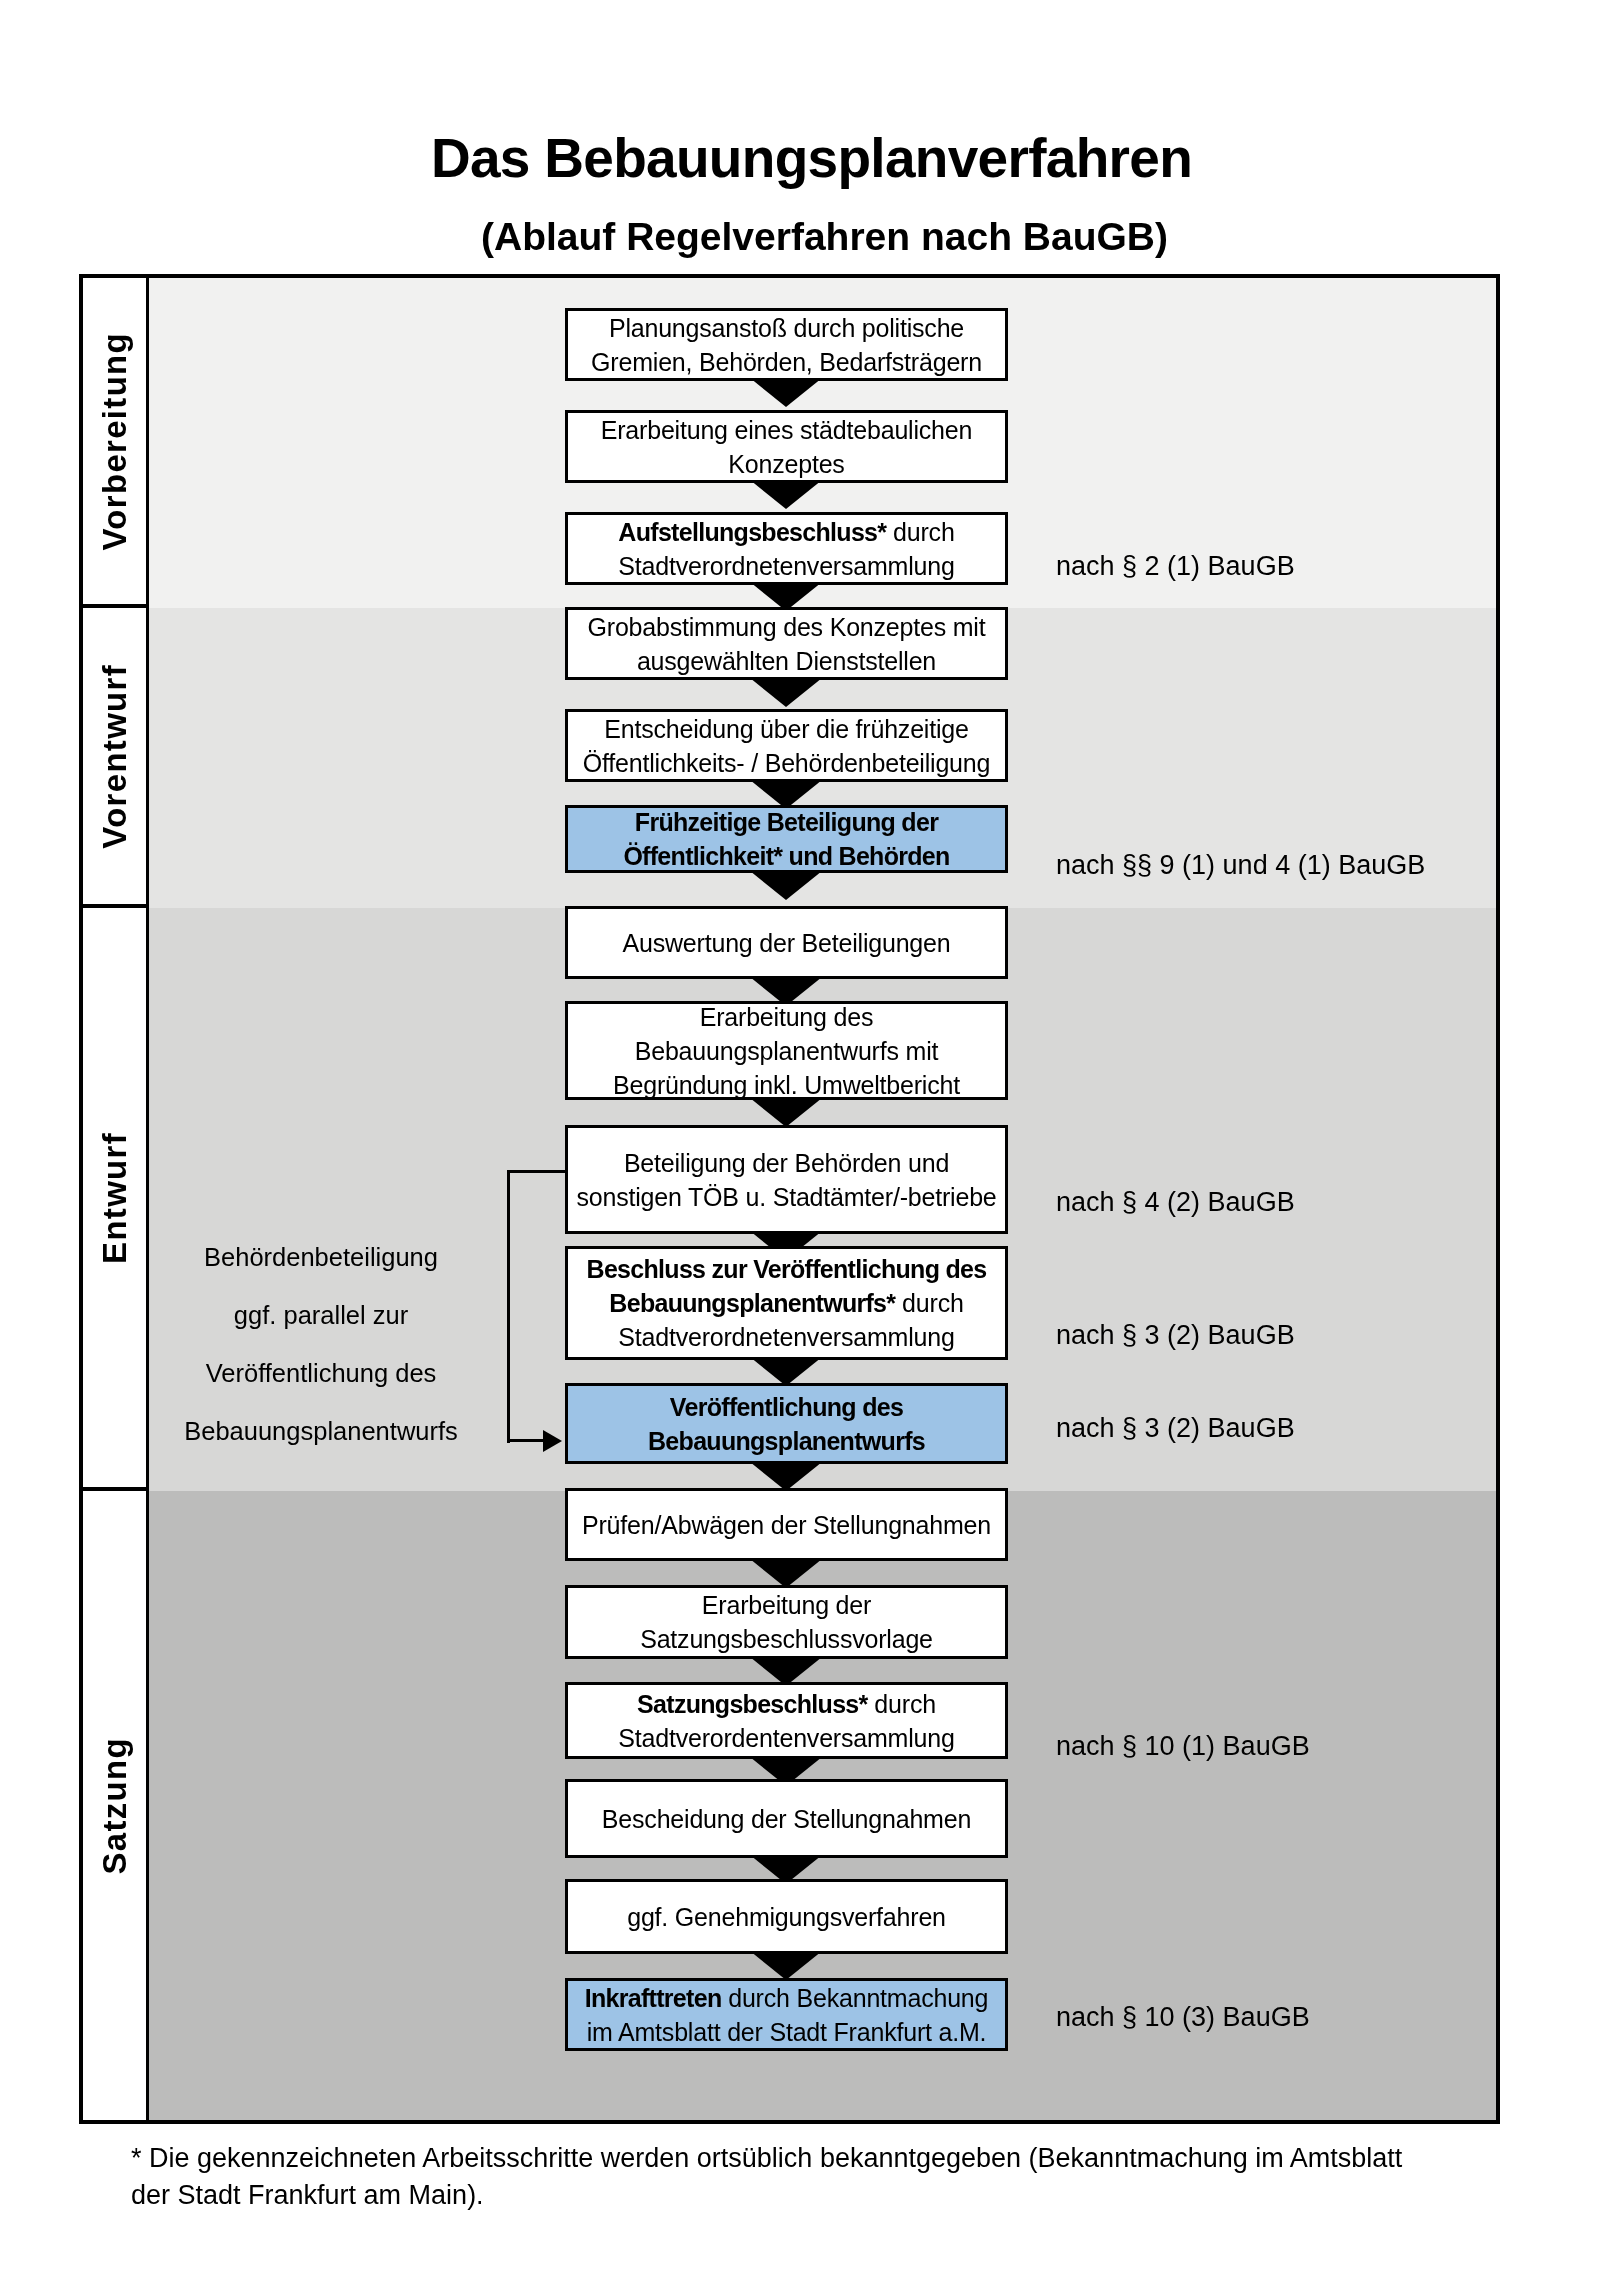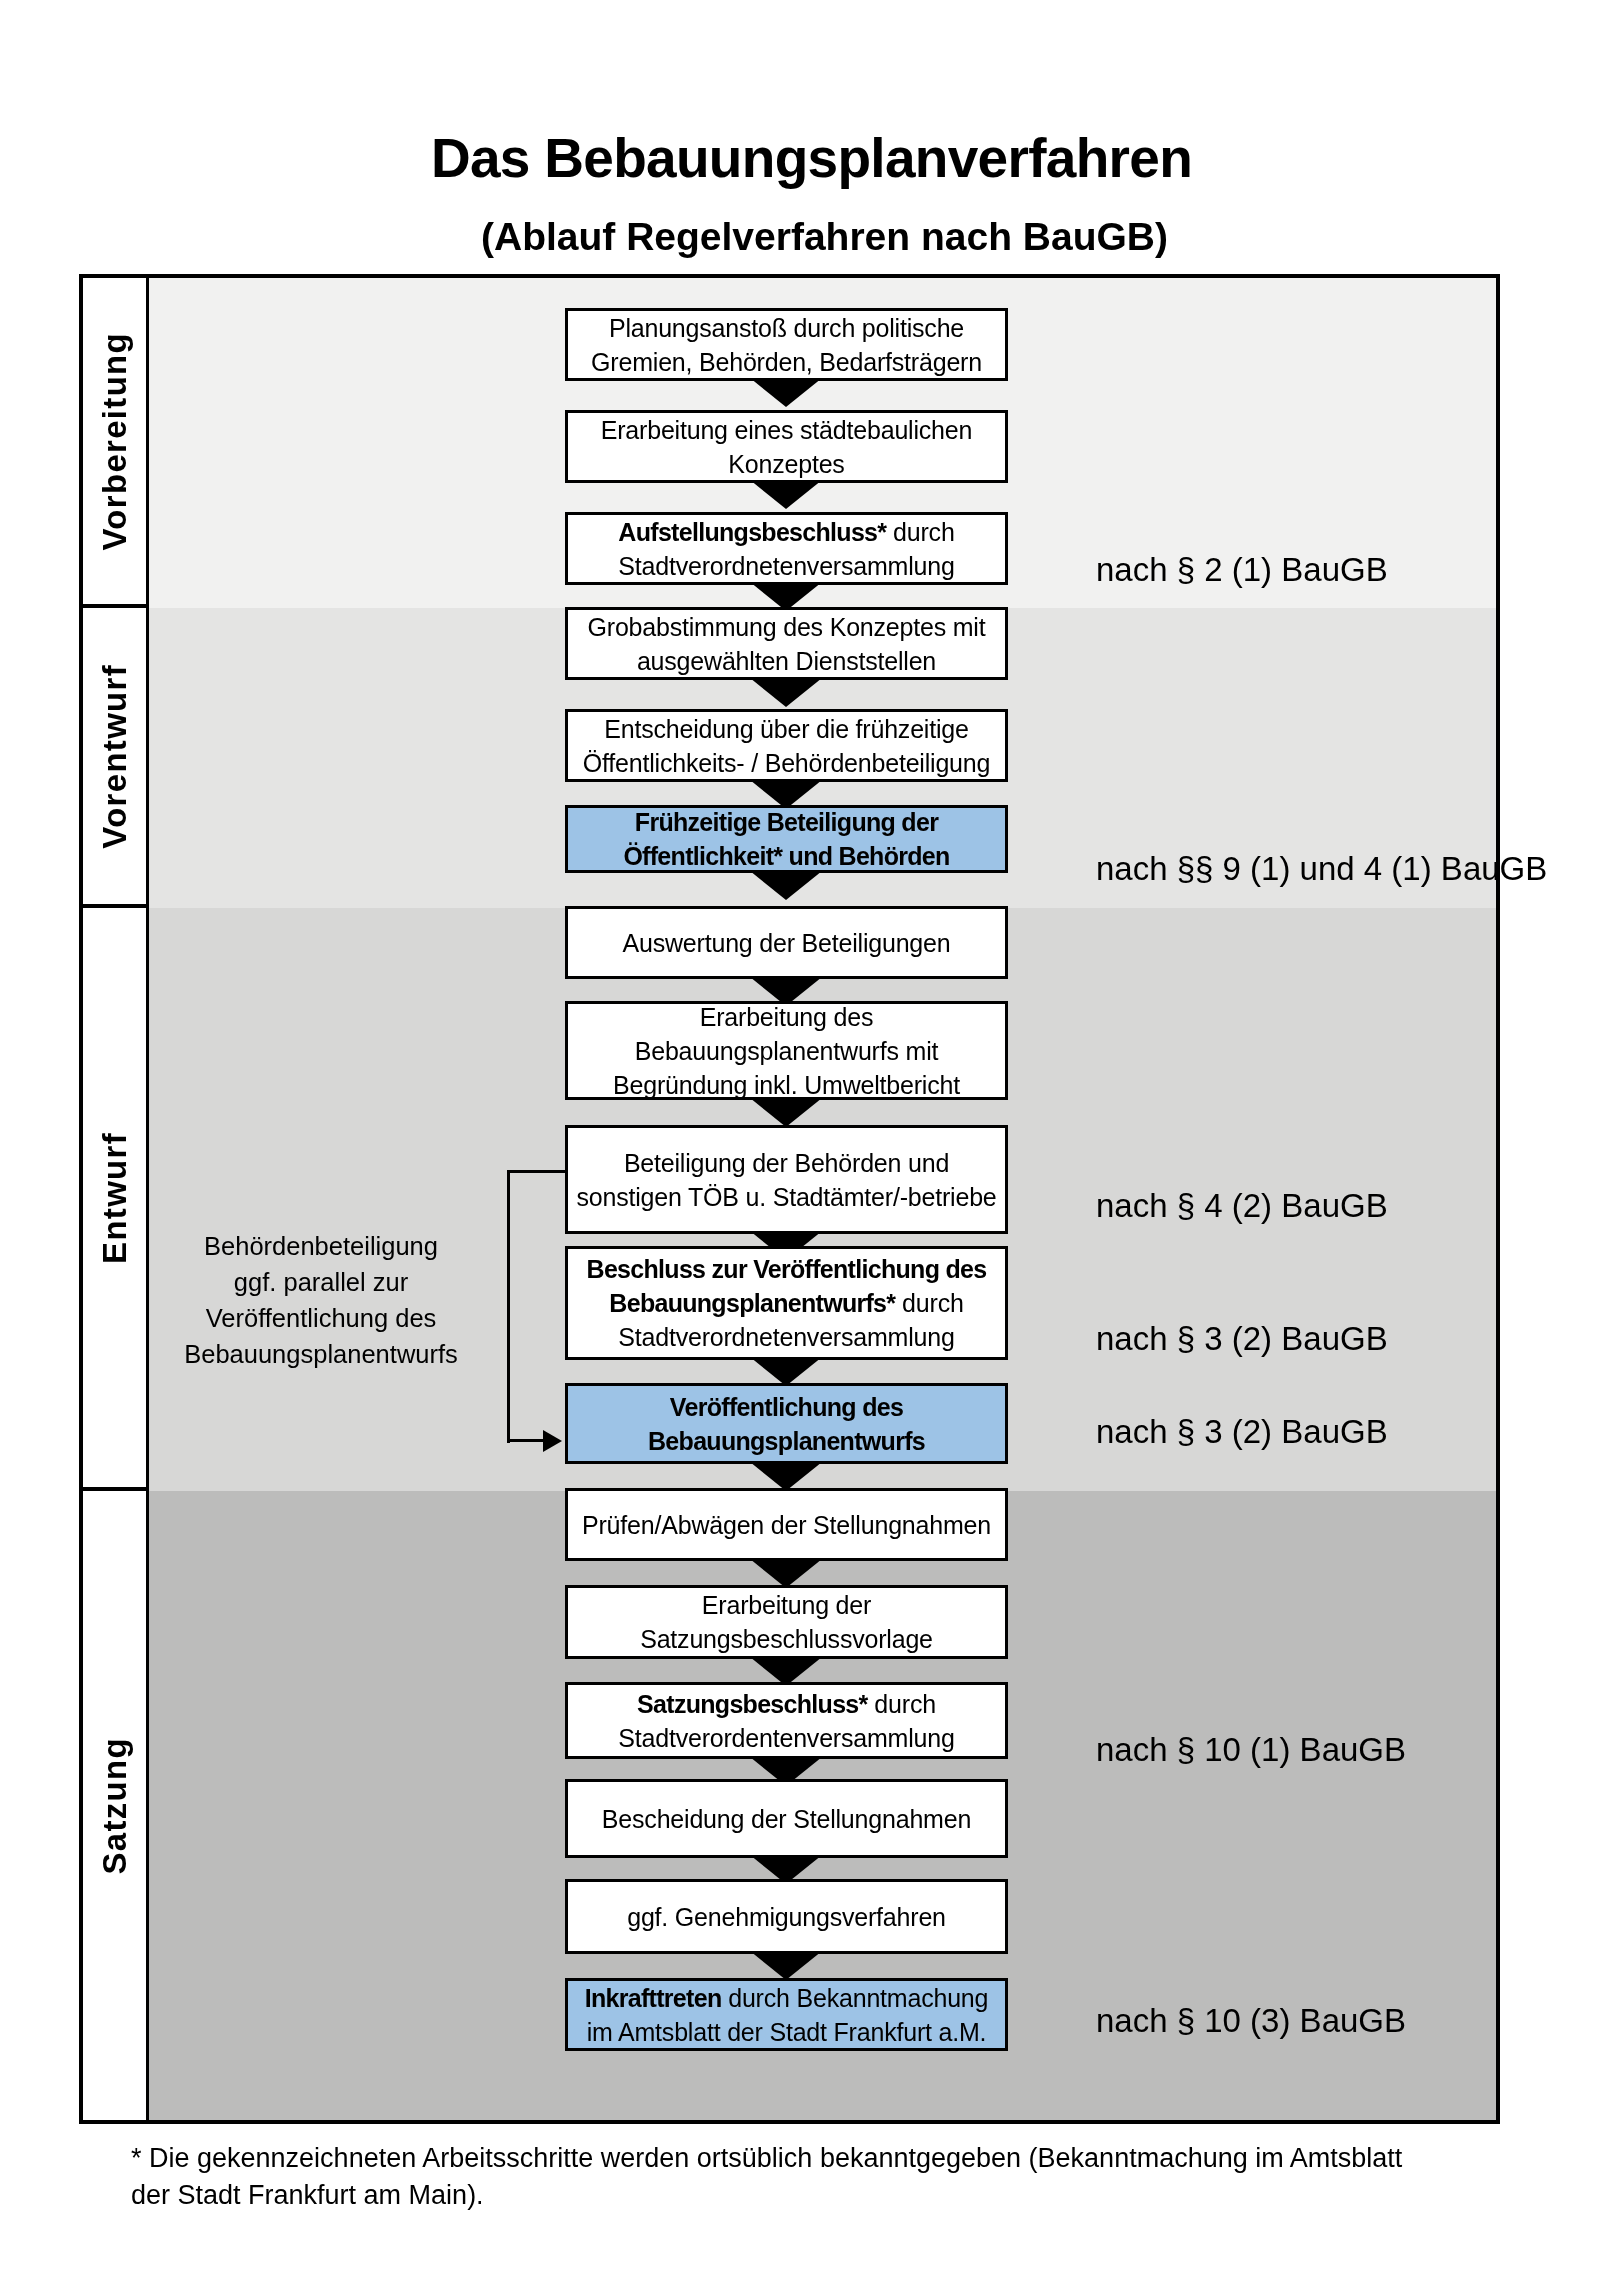--- a/index.html
+++ b/index.html
@@ -29,25 +29,25 @@
   .box .txt{width:100%;text-align:center;font-size:25px;line-height:34px;
             letter-spacing:-0.2px;white-space:pre-line;}
   .box .txt .b{font-weight:bold;letter-spacing:-0.7px;}
 
   
   .arrow{position:absolute;left:750px;width:0;height:0;z-index:2;
          border-left:36px solid transparent;border-right:36px solid transparent;
          border-top:29px solid #000;}
 
   
-  .ref{position:absolute;left:1096px;font-size:33px;white-space:nowrap;z-index:3;text-align:center;}
+  .ref{position:absolute;left:1056px;font-size:27px;white-space:nowrap;z-index:3;text-align:center;}
 
   
   .annotation{position:absolute;left:151px;top:1228px;width:340px;text-align:center;
-              font-size:25.5px;line-height:36px;white-space:pre-line;z-index:3;}
+              font-size:25.5px;line-height:58px;white-space:pre-line;z-index:3;}
 
   
   .bracket-v{position:absolute;left:507px;top:1170px;width:3.3px;height:273px;background:#000;z-index:2;}
   .bracket-h1{position:absolute;left:507px;top:1170px;width:59px;height:3.3px;background:#000;z-index:2;}
   .bracket-h2{position:absolute;left:507px;top:1439px;width:38px;height:3.3px;background:#000;z-index:2;}
   .bracket-head{position:absolute;left:543px;top:1430px;width:0;height:0;z-index:2;
                 border-top:11px solid transparent;border-bottom:11px solid transparent;
                 border-left:19.6px solid #000;}
 
   .footnote{position:absolute;left:131px;top:2140px;width:1322px;font-size:27px;

